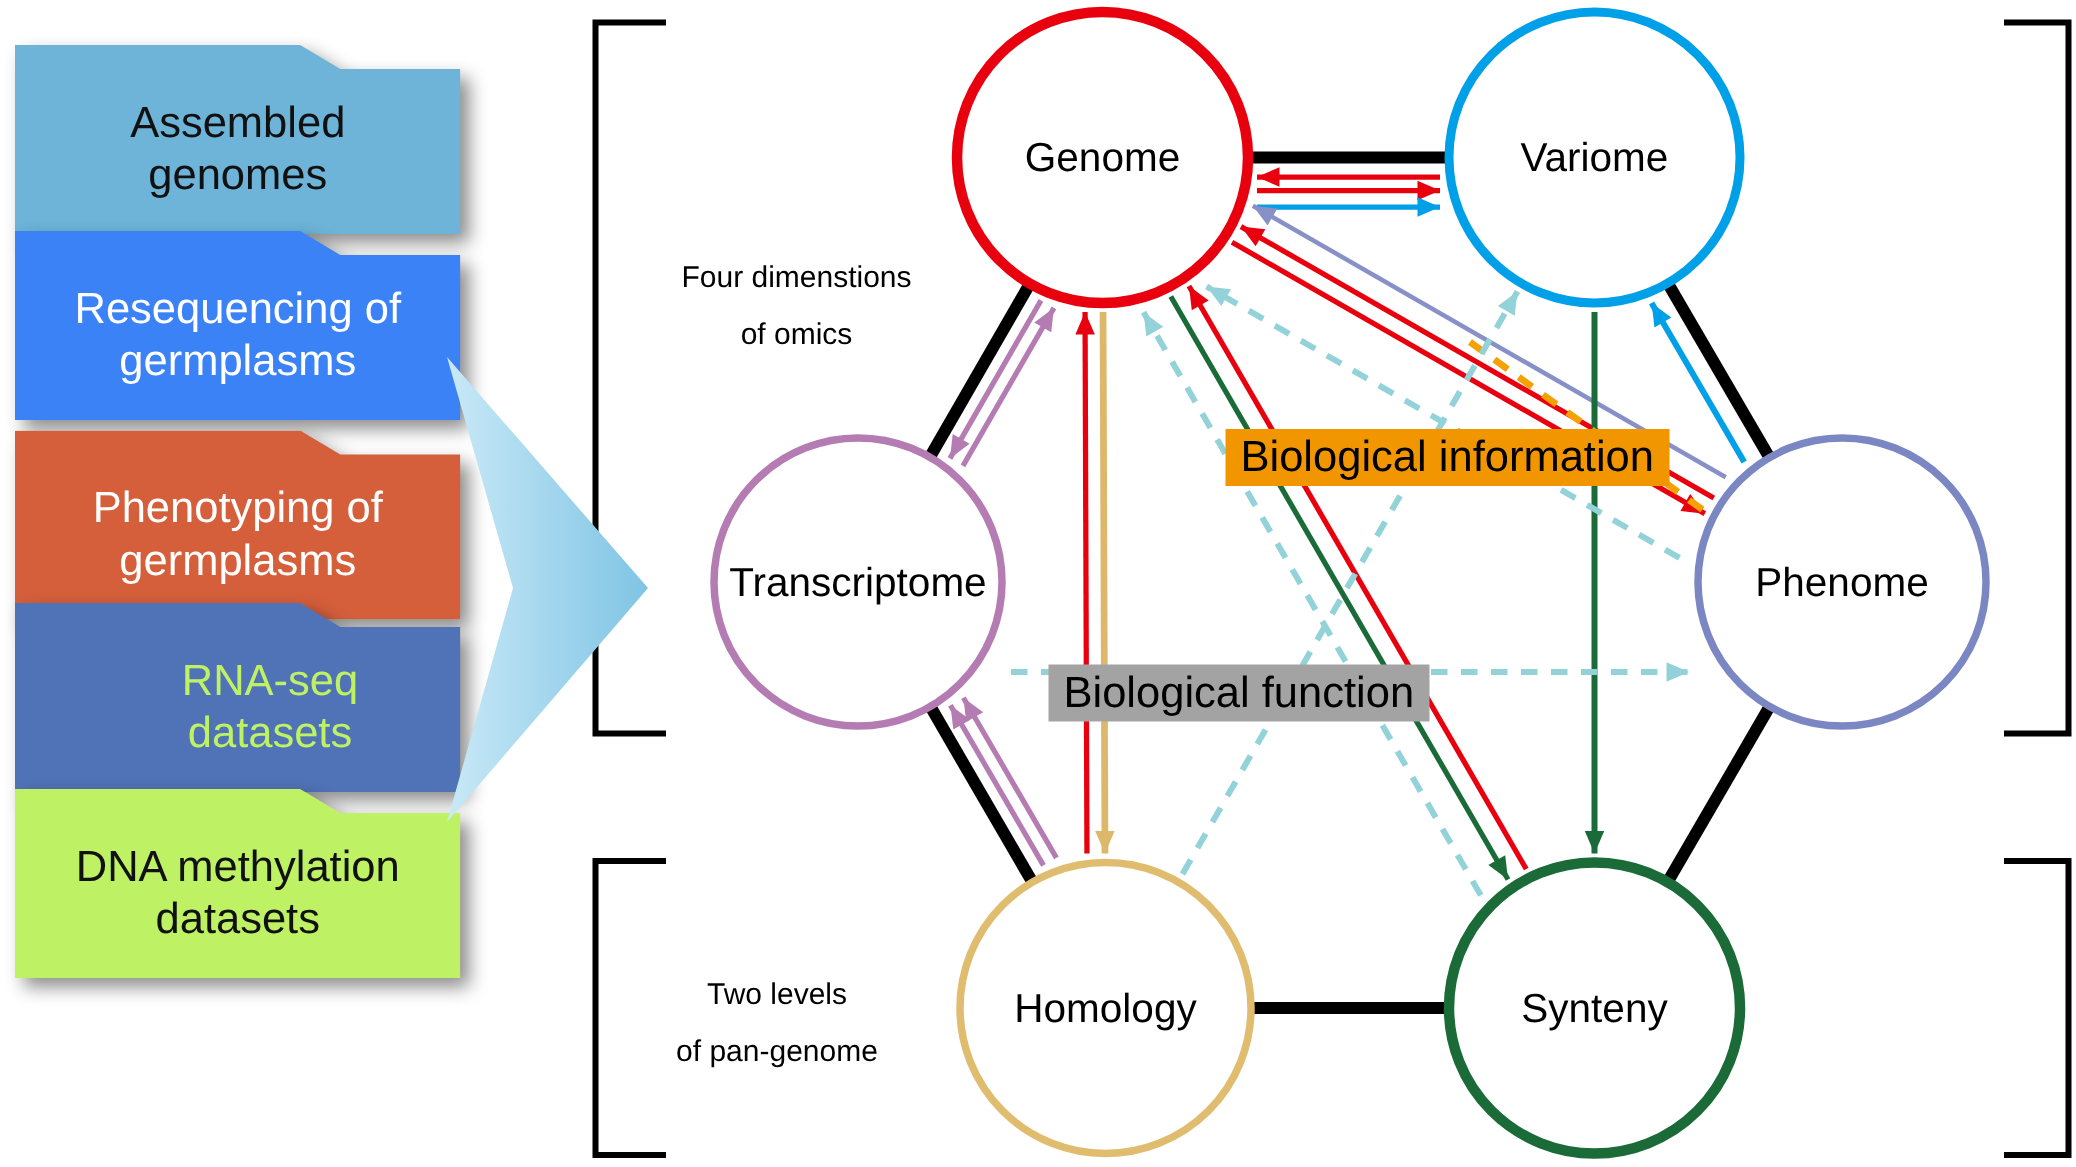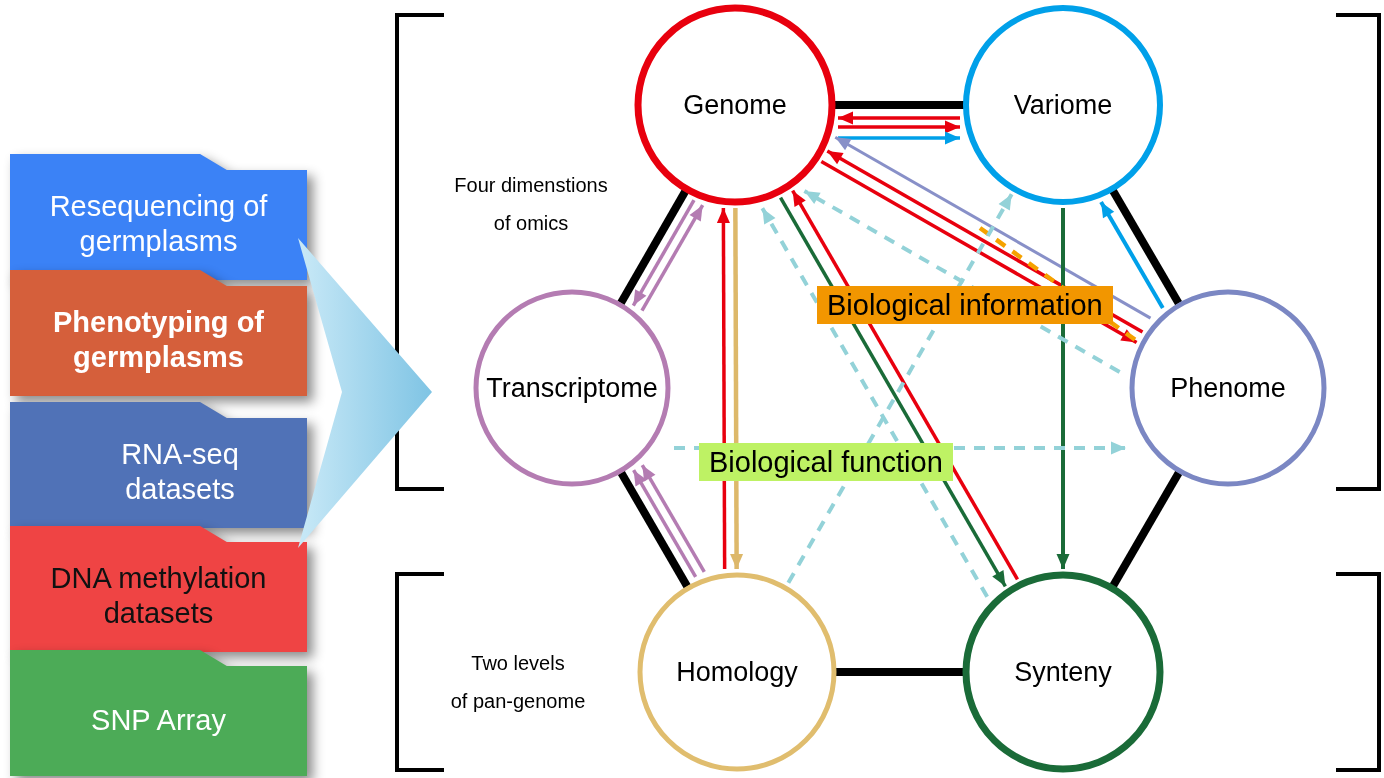--- a/index.html
+++ b/index.html
@@ -32,47 +32,48 @@
 
   svg text { font-family:"Liberation Sans", sans-serif; }
   .bracket { stroke:#000; stroke-width:4; fill:none; }
 </style>
 </head>
 <body>
 
 <div class="canvas">
 
   <div class="layer" style="width:320px;height:778px;">
+      <div class="folder" style="top: 30px;">
+        <div class="folder-shape" style="background: rgb(109, 180, 216);">
+          <span class="folder-label" style="color: rgb(17, 17, 17);">Assembled
+genomes</span>
+        </div>
+      </div>
       <div class="folder" style="top: 154px;">
         <div class="folder-shape" style="background: #3b82f6;">
           <span class="folder-label" style="color: rgb(255, 255, 255);">Resequencing of
 germplasms</span>
         </div>
       </div>
-      <div class="folder" style="top: 270px; font-weight: bold;">
+      <div class="folder" style="top: 287px;">
         <div class="folder-shape" style="background: rgb(213, 95, 59);">
           <span class="folder-label" style="color: rgb(255, 255, 255);">Phenotyping of
 germplasms</span>
         </div>
       </div>
       <div class="folder" style="top: 402px;">
         <div class="folder-shape" style="background: rgb(80, 114, 183);">
-          <span class="folder-label" style="color: #ffffff; margin-left: 43px;">RNA-seq
+          <span class="folder-label" style="color: #bef264; margin-left: 43px;">RNA-seq
 datasets</span>
         </div>
       </div>
       <div class="folder" style="top: 526px;">
-        <div class="folder-shape" style="background: #ef4444;">
+        <div class="folder-shape" style="background: #bef264;">
           <span class="folder-label" style="color: rgb(17, 17, 17);">DNA methylation
 datasets</span>
-        </div>
-      </div>
-      <div class="folder" style="top: 650px;">
-        <div class="folder-shape" style="background: rgb(76, 171, 87);">
-          <span class="folder-label" style="color: rgb(255, 255, 255);">SNP Array</span>
         </div>
       </div>
     </div>
 
   <svg class="layer" width="1384" height="778">
     <path class="bracket" d="M444,15 H397 V489 H444"></path>
     <path class="bracket" d="M1336,15 H1379 V489 H1336"></path>
     <path class="bracket" d="M444,574 H397 V770 H444"></path>
     <path class="bracket" d="M1336,574 H1379 V770 H1336"></path>
   <line x1="834" y1="105" x2="964" y2="105" stroke="#000000" stroke-width="8"></line>
@@ -144,15 +145,15 @@
       </linearGradient>
     </defs>
     <polygon points="298,238 432,392 298,548 342,392" fill="url(#ag)"></polygon>
   </svg>
 
   <div class="note" style="left:406px; top:166px; width:250px;">Four dimenstions
 of omics</div>
   <div class="note" style="left:396px; top:628px; width:244px;margin-top:16px;">Two levels
 of pan-genome</div>
   <div class="tag" style="left: 817px; top: 286px; background: rgb(242, 150, 0);">Biological information</div>
-  <div class="tag" style="left: 699px; top: 443px; background: #bef264;">Biological function</div>
+  <div class="tag" style="left: 699px; top: 443px; background: #a3a3a3;">Biological function</div>
 
 </div>
 
 </body></html>

